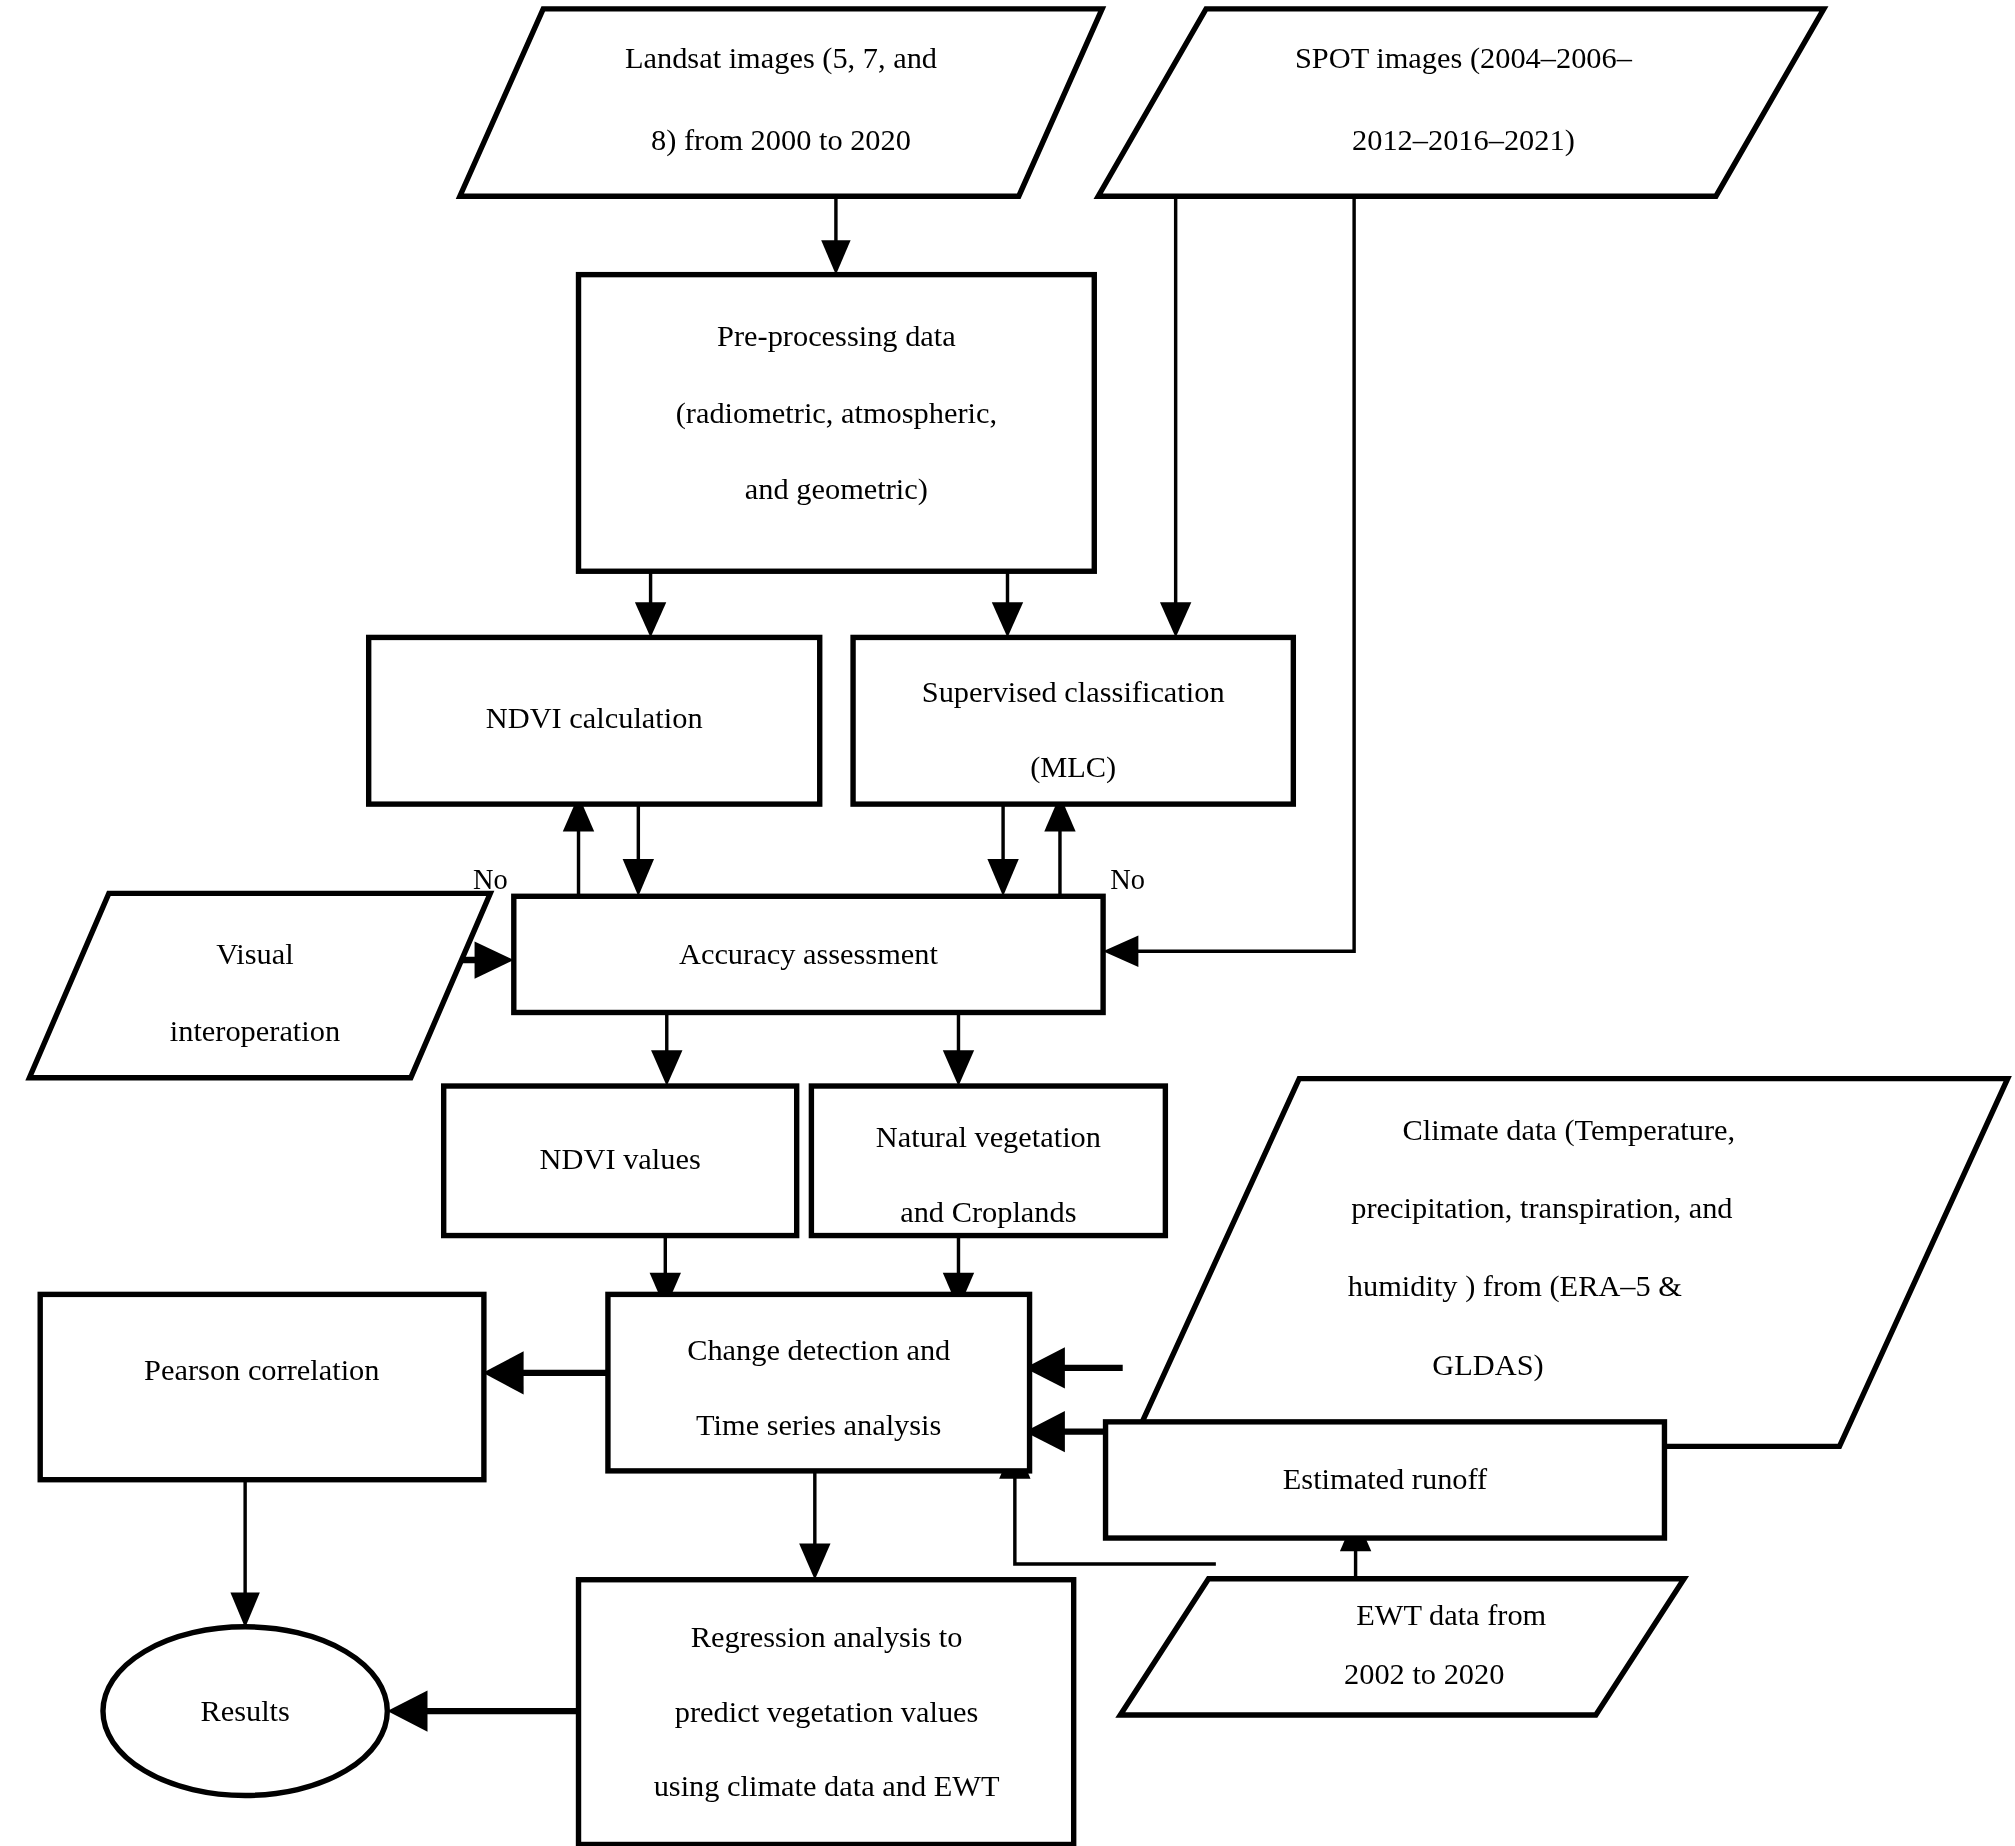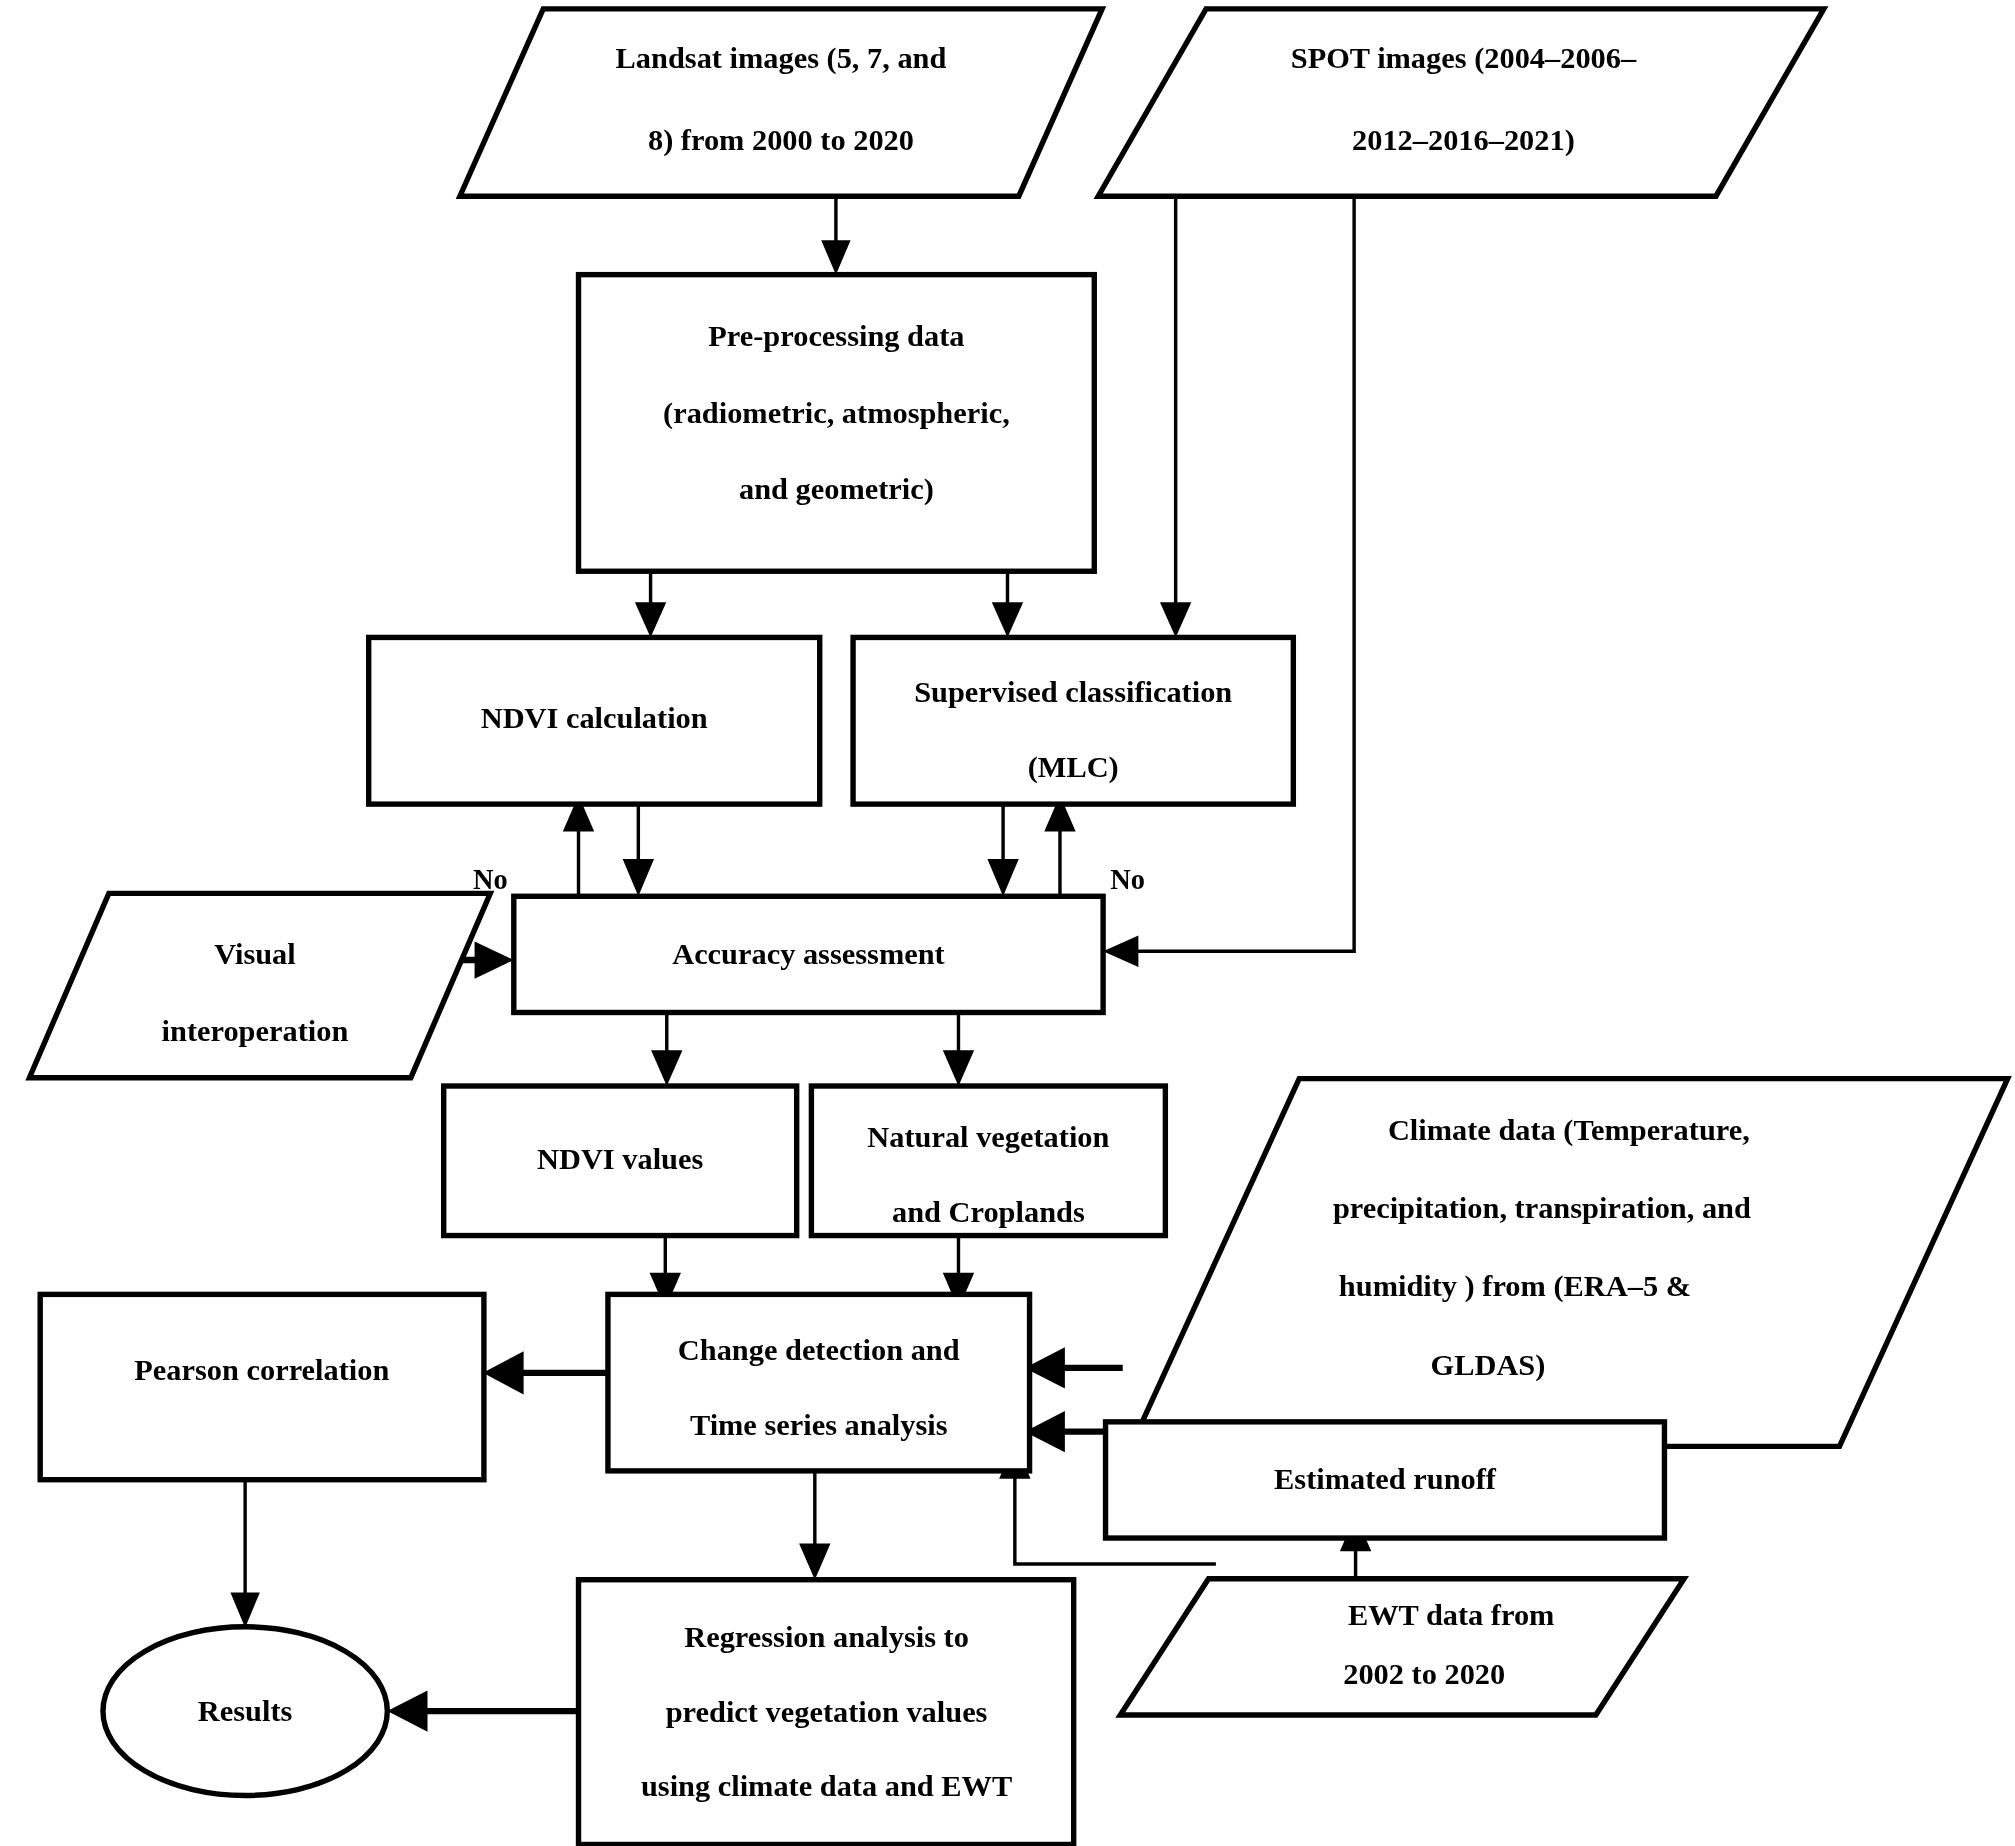--- a/index.html
+++ b/index.html
@@ -6,21 +6,20 @@
     margin: 0;
     padding: 0;
     background: #ffffff;
   }
   #stage {
     position: relative;
     width: 2015px;
     height: 1847px;
     background: #ffffff;
     overflow: hidden;
-    font-weight: bold;
   }
   svg.flow {
     position: absolute;
     top: 0;
     left: 0;
     width: 2015px;
     height: 1847px;
   }
   .node-shape {
     fill: #ffffff;

